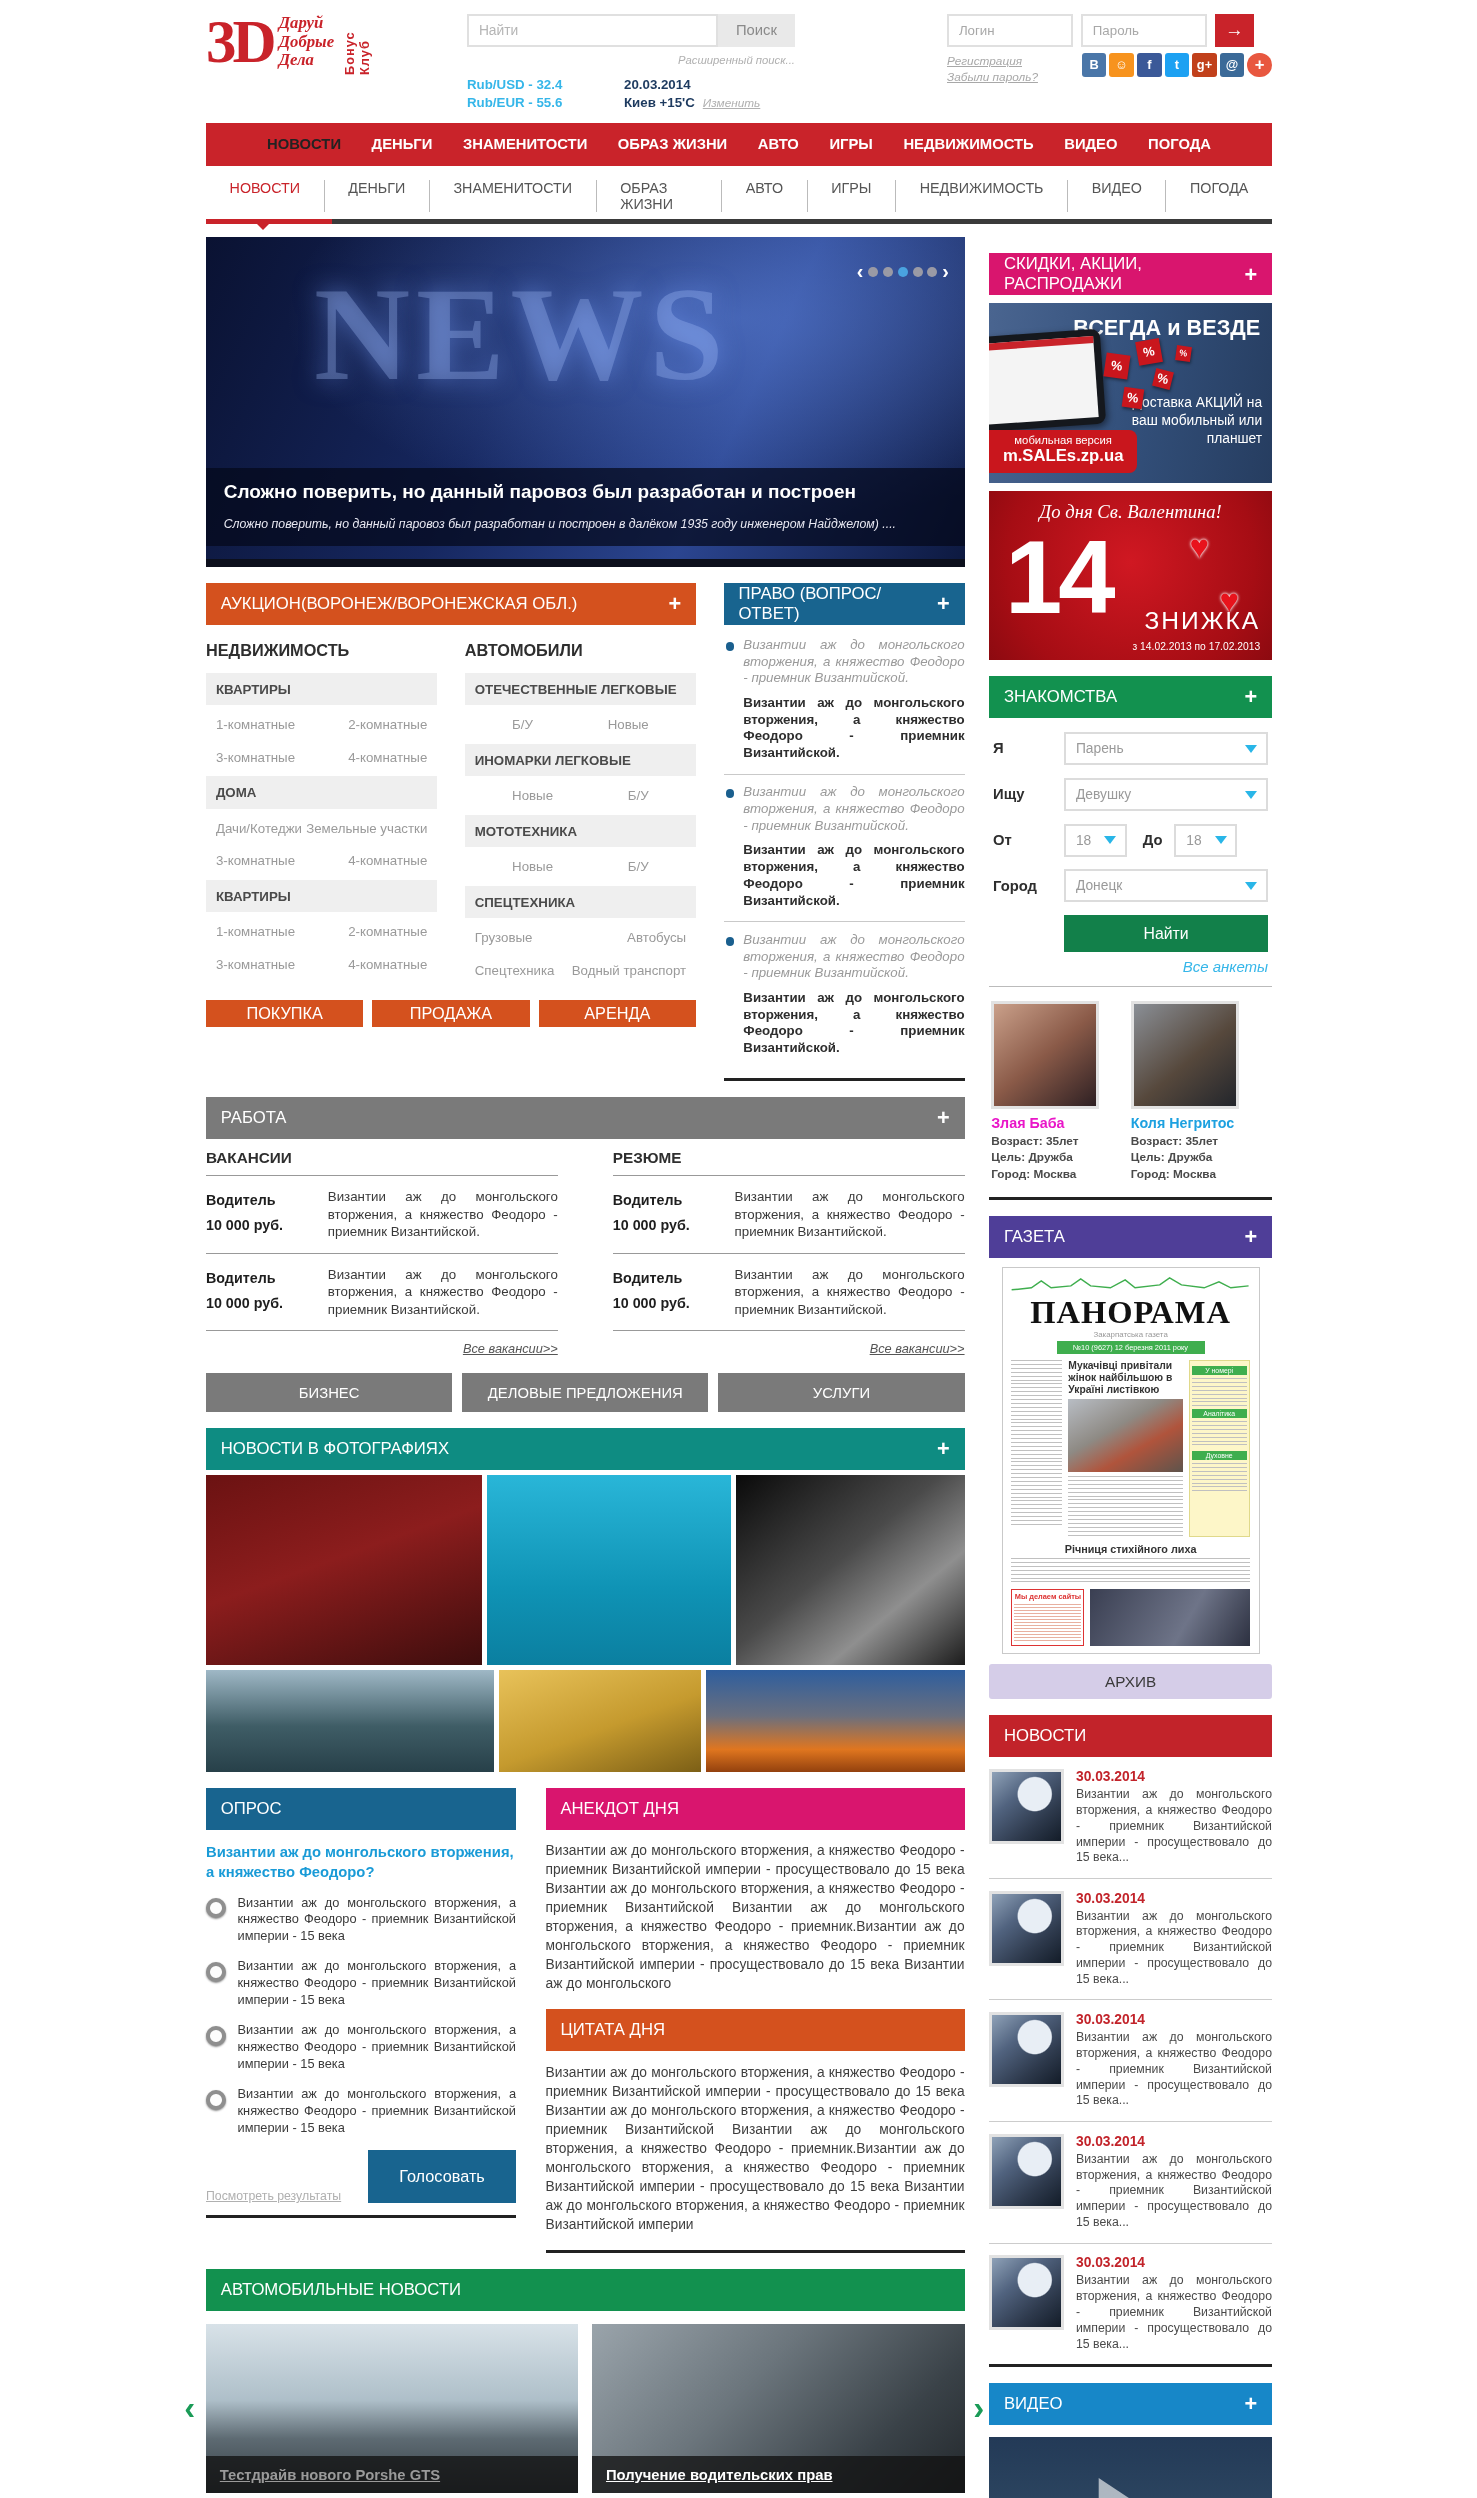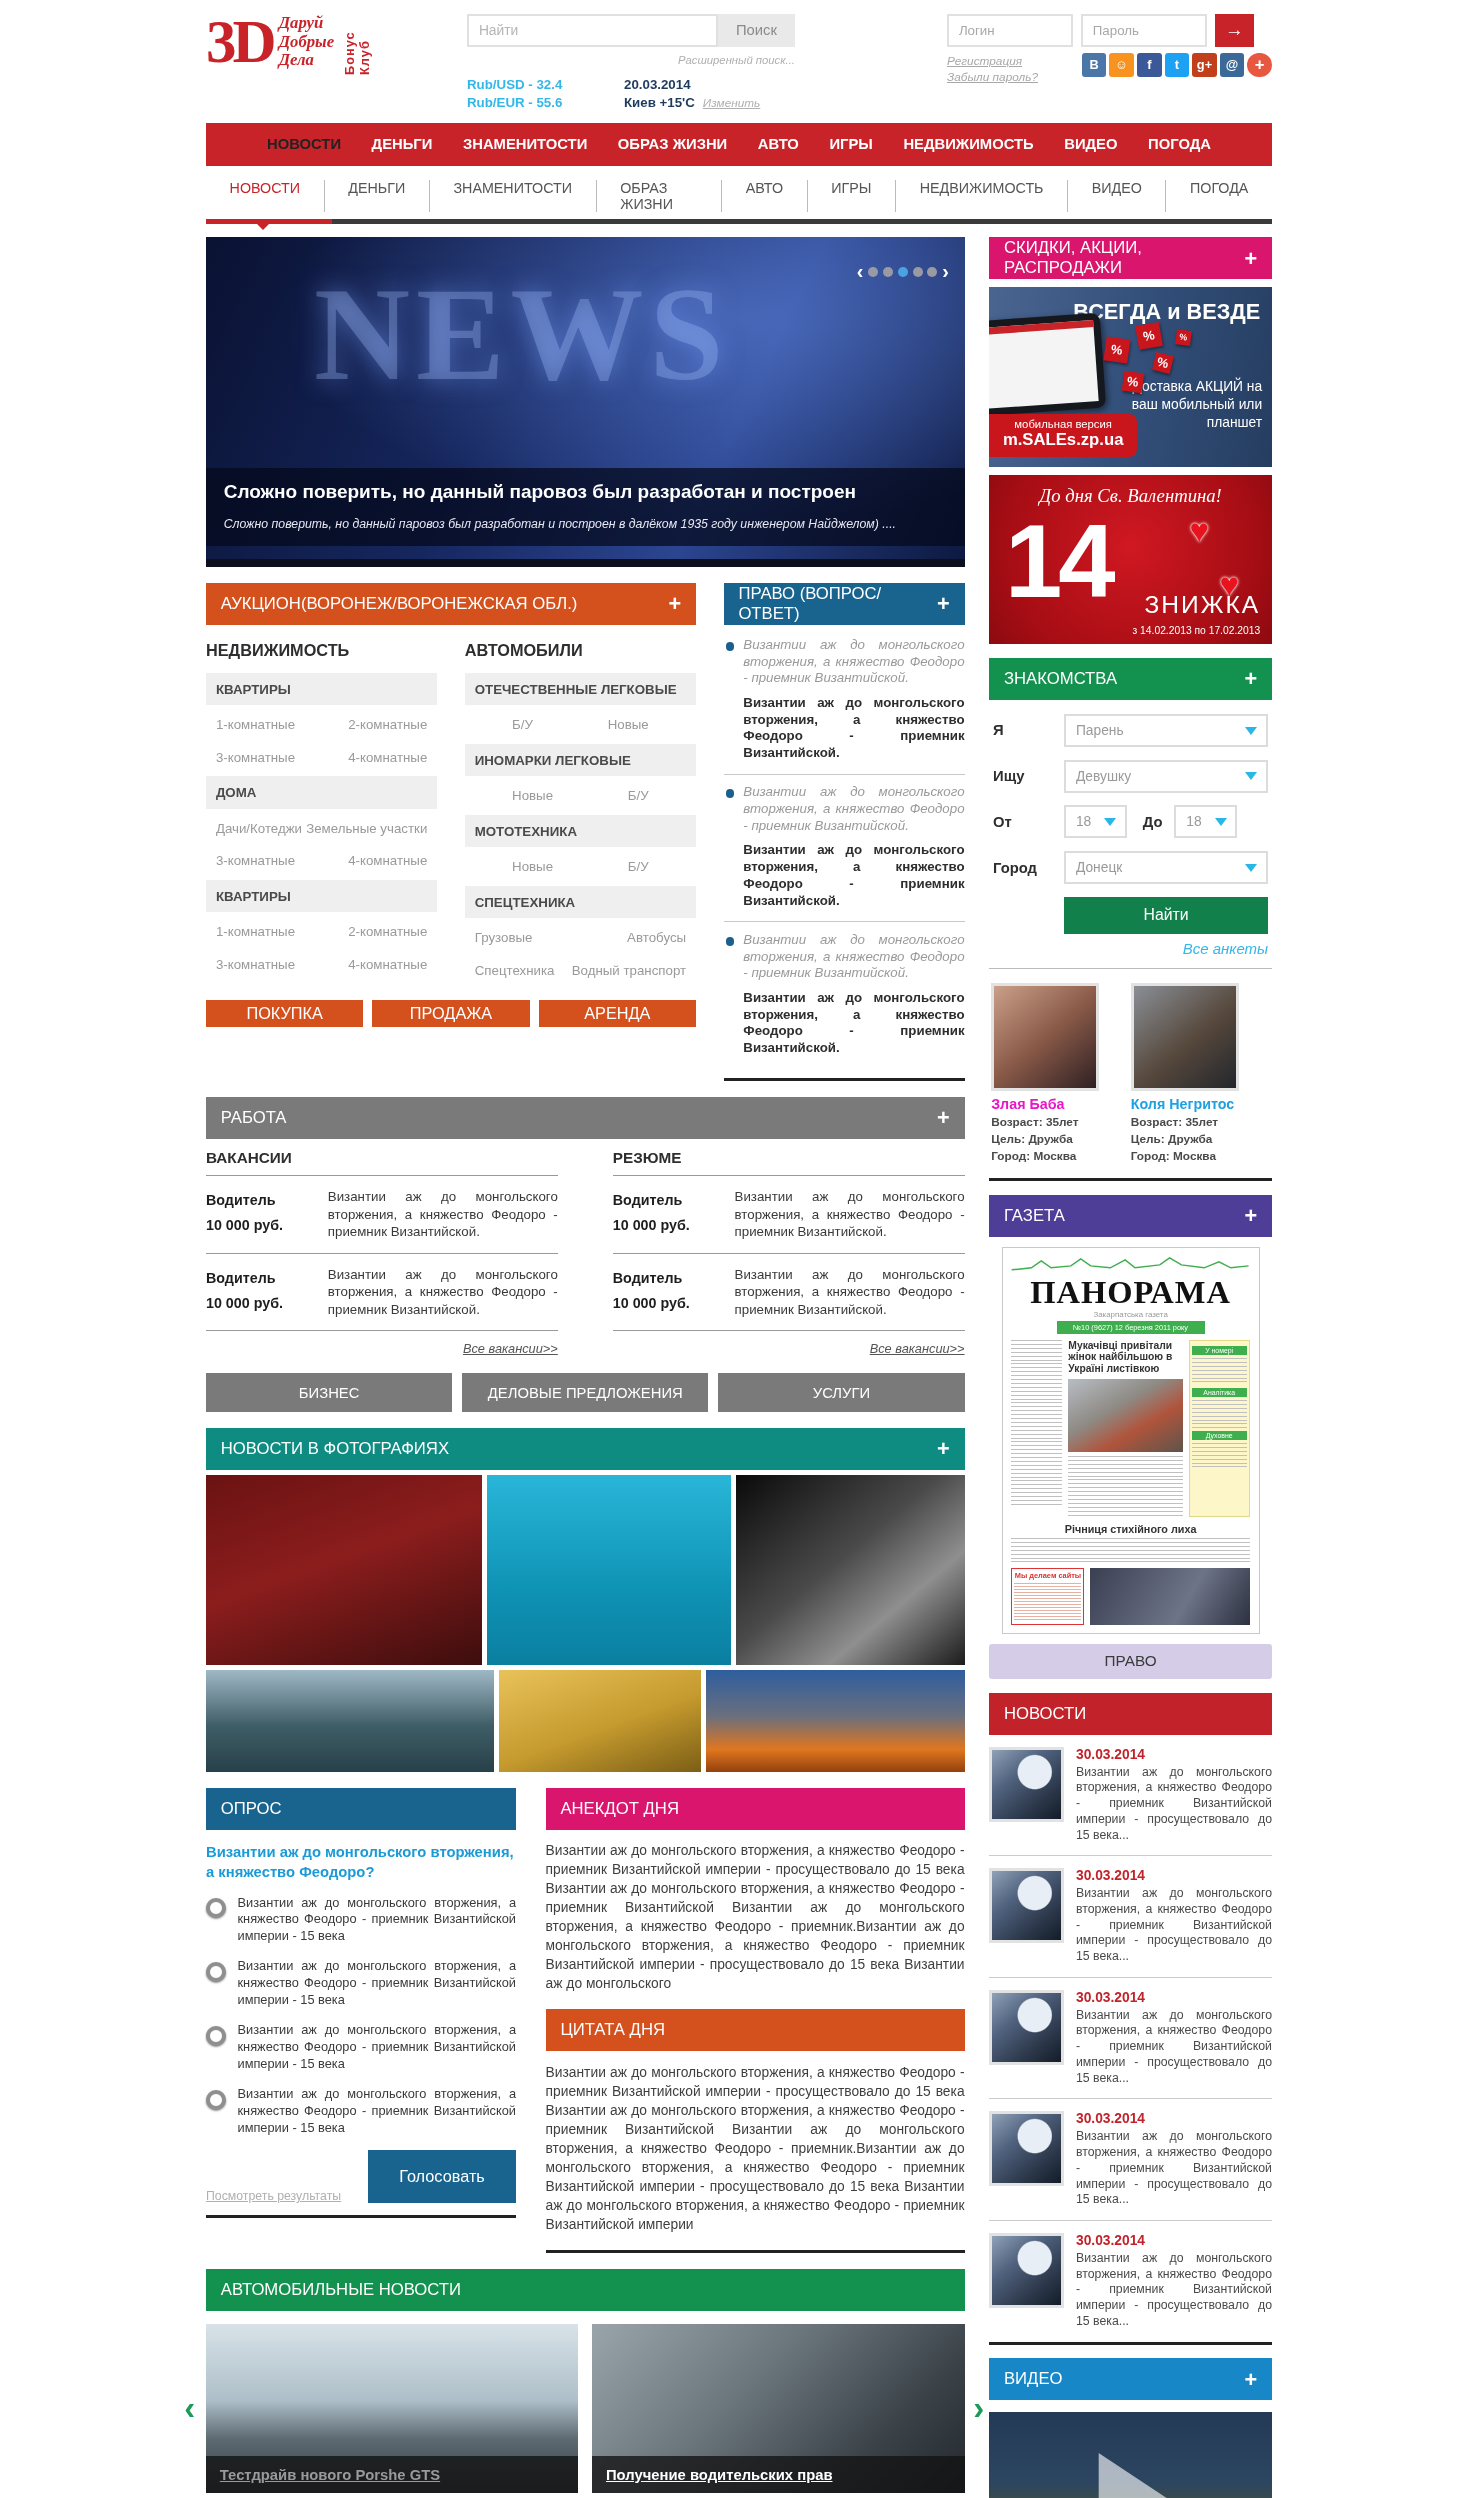--- a/index.html
+++ b/index.html
@@ -139,21 +139,21 @@
   .auto-row { position:relative; display:flex; gap:13.8px; margin-top:13.8px; padding-bottom:2px; }
   .acell { position:relative; flex:1; height:169px; cursor:pointer; }
   .car1{background:linear-gradient(180deg,#d8e2e8 0%,#aebfc9 45%,#5d6a72 68%,#353d43 100%)}
   .car2{background:linear-gradient(135deg,#9aa4ab 0%,#6b757c 40%,#3a4248 75%,#23282c 100%)}
   .acap { position:absolute; left:0; right:0; bottom:0; height:37px; background:rgba(18,18,18,.78); color:#fff; display:flex; align-items:center; padding:0 13.8px; font-size:14.8px; font-weight:bold; text-decoration:underline; }
   .car1 .acap { color:#9a9a9a; }
   .aprev,.anext { position:absolute; top:50%; margin-top:-15.8px; color:#1a9b57; font-size:33px; font-weight:bold; cursor:pointer; line-height:27.6px; }
   .aprev { left:-21.7px; } .anext { right:-19.7px; }
 
   
-  .rblock { margin-bottom:13.8px; }
+  .rblock { margin-bottom:13.8px;margin-top:16px; }
   .banner { position:relative; margin-top:7.9px; overflow:hidden; cursor:pointer; }
   .b1 { height:180px; background:linear-gradient(100deg,#4a6590 0%,#33507b 50%,#263d60 100%); }
   .b1-t { position:absolute; top:11.8px; right:11.8px; color:#fff; font-weight:bold; font-size:21.7px; }
   .b1-x { position:absolute; top:91px; right:9.9px; color:#fff; font-size:13.8px; text-align:right; width:148px; line-height:17.7px; }
   .tablet { position:absolute; left:-13.8px; top:29.6px; width:128px; height:95px; background:#15181d; border-radius:8.9px; transform:rotate(-4deg); box-shadow:2px 3px 7.9px rgba(0,0,0,.5); }
   .tablet::after { content:""; position:absolute; inset:6.9px; background:#f4f4f4; border-top:7.9px solid #c9232a; }
   .cube { position:absolute; width:23.6px; height:23.6px; background:#c9161d; color:#fff; font-weight:bold; font-size:12.8px; display:flex; align-items:center; justify-content:center; transform:rotate(8deg); box-shadow:1px 2px 3px rgba(0,0,0,.4); }
   .cube.q1{left:116px;top:51px} .cube.q2{left:148px;top:37px;transform:rotate(-10deg)}
   .cube.q3{left:134px;top:85px;width:19.7px;height:19.7px} .cube.q4{left:165px;top:67px;width:17.7px;height:17.7px;transform:rotate(14deg)}
   .cube.q5{left:187px;top:43px;width:14.8px;height:14.8px;font-size:8.9px}
@@ -697,21 +697,21 @@
           <div class="phl2">Річниця стихійного лиха</div>
           <div class="ftext" style="height:25.6px"></div>
           <div class="pads">
             <div class="pad1">
               <div class="pad1-t">Мы делаем сайты</div>
               <div class="ftext"></div>
             </div>
             <div class="pad2"></div>
           </div>
         </div>
-        <div class="archive">ПРАВО</div>
+        <div class="archive">АРХИВ</div>
       </div>
 
       <div class="rblock">
         <div class="shead c-red">
           <span>НОВОСТИ</span>
         </div>
         <div class="endrule">
 
         <div class="nitem">
               <div class="nthumb"></div>

